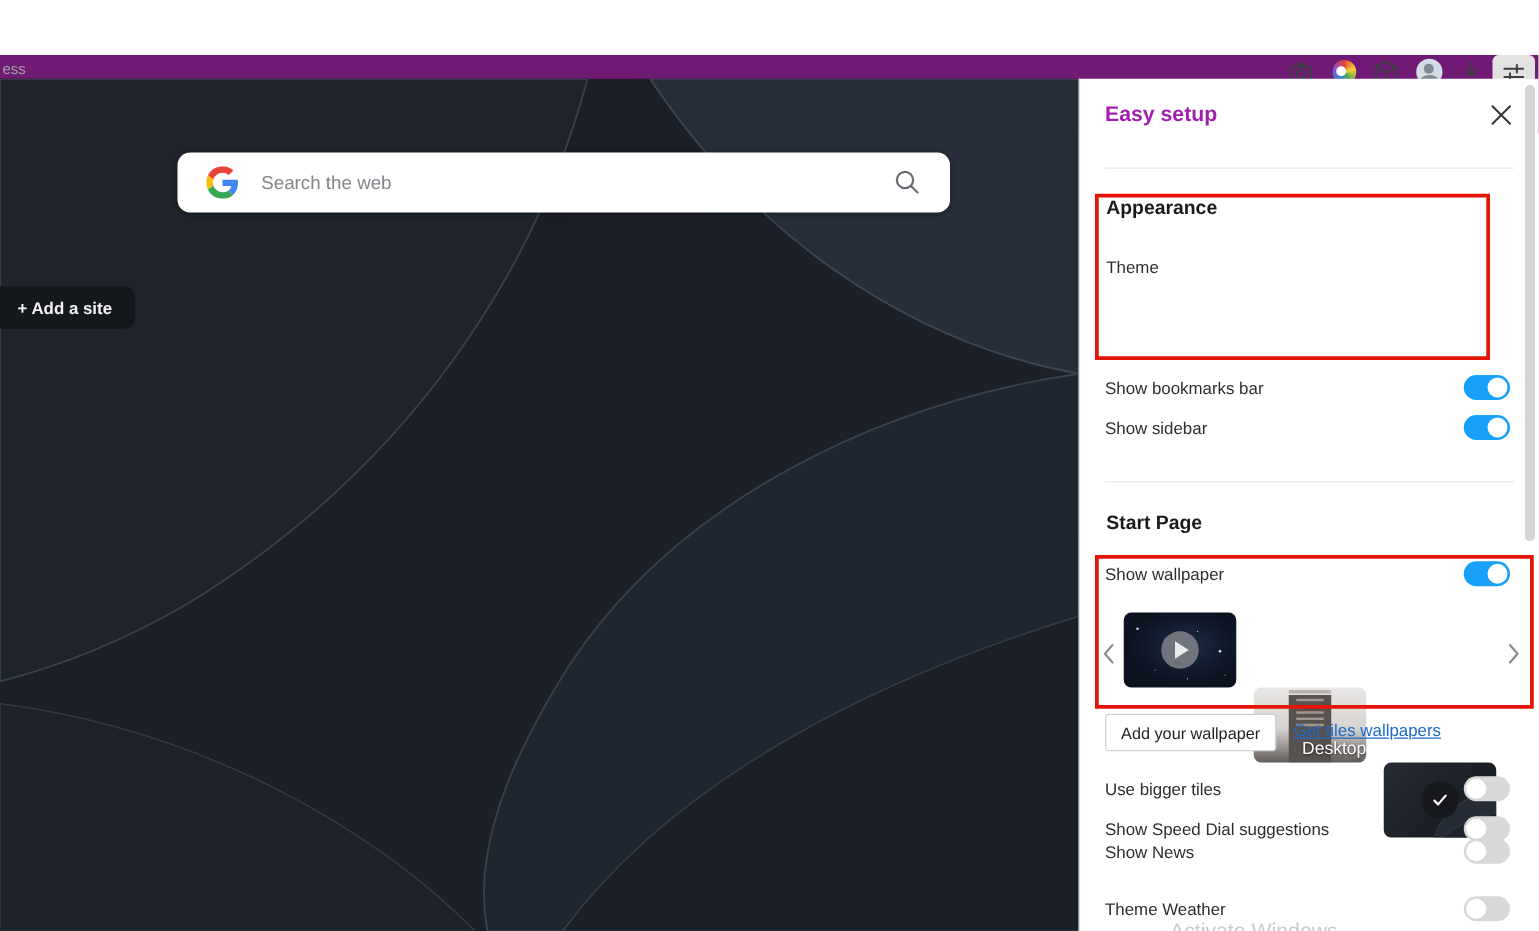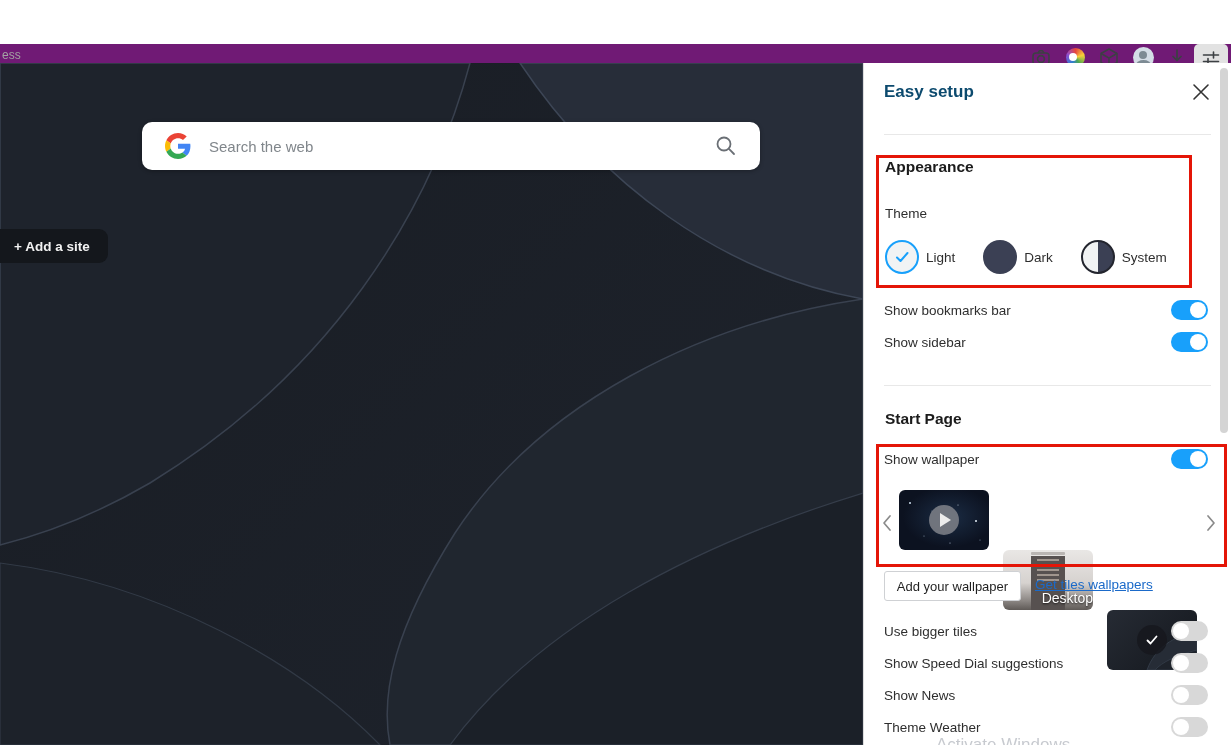--- a/index.html
+++ b/index.html
@@ -28,21 +28,21 @@
   .searchbar .glogo { margin-left:23px; width:26px; height:26px; flex:0 0 auto; }
   .searchbar input { border:none; outline:none; flex:1; margin-left:18px; font-size:15px; color:#202124; font-family:inherit; background:transparent; }
   .searchbar input::placeholder { color:#80868b; }
   .searchbar .mag { margin-right:22px; flex:0 0 auto; cursor:pointer; }
 
   .add-site { position:absolute; left:-8px; top:166px; height:34px; padding:0 18px 0 22px; background:#14171c; border-radius:9px;
      color:#f2f2f2; font-size:13.5px; font-weight:bold; display:flex; align-items:center; cursor:pointer; }
 
   
   .panel { position:absolute; left:863px; top:63px; width:368px; height:682px; background:#fff; border-left:1px solid #ddd; }
-  .panel-title { position:absolute; left:20px; top:19px; font-size:17px; font-weight:bold; color:#0c4a6e; }
+  .panel-title { position:absolute; left:20px; top:19px; font-size:17px; font-weight:bold; color:#a21caf; }
   .close-btn { position:absolute; left:328px; top:20px; width:18px; height:18px; cursor:pointer; }
   .divider { position:absolute; left:20px; right:20px; height:1px; background:#e8e8e8; }
 
   .sec-heading { position:absolute; font-size:15.5px; font-weight:bold; color:#1b1b1b; }
   .lbl { font-size:13.5px; color:#2e2e2e; }
 
   .hl-rect { position:absolute; border:3px solid #e41507; z-index:50; pointer-events:none; }
 
   .theme-row { position:absolute; left:21px; top:176px; height:36px; display:flex; align-items:center; }
   .theme-opt { display:flex; align-items:center; cursor:pointer; }
@@ -160,38 +160,20 @@
   <div class="panel">
     <div class="panel-title">Easy setup</div>
     <svg class="close-btn" viewBox="0 0 18 18">
       <path d="M2 2 L16 16 M16 2 L2 16" stroke="#333" stroke-width="1.6" stroke-linecap="round"></path>
     </svg>
     <div class="divider" style="top:71px"></div>
 
     <div class="sec-heading" style="left:21px; top:95px">Appearance</div>
     <div class="lbl" style="position:absolute; left:21px; top:143px">Theme</div>
 
-    <div class="theme-row">
-      <div class="theme-opt">
-        <div class="tcircle light">
-          <svg width="18" height="18" viewBox="0 0 18 18">
-            <path d="M4 9.5 L7.5 13 L14.5 5" fill="none" stroke="#18a0fb" stroke-width="2" stroke-linecap="round" stroke-linejoin="round"></path>
-          </svg>
-        </div>
-        <span class="lbl">Light</span>
-      </div>
-      <div class="theme-opt" style="margin-left:28px">
-        <div class="tcircle dark"></div>
-        <span class="lbl">Dark</span>
-      </div>
-      <div class="theme-opt" style="margin-left:28px">
-        <div class="tcircle system"></div>
-        <span class="lbl">System</span>
-      </div>
-    </div>
 
     <div class="toggle-row" style="top:237px">
       <span class="lbl">Show bookmarks bar</span>
       <div class="toggle on">
           <div class="knob"></div>
         </div>
     </div>
     <div class="toggle-row" style="top:269px">
       <span class="lbl">Show sidebar</span>
       <div class="toggle on">
@@ -257,21 +239,21 @@
       <div class="toggle">
           <div class="knob"></div>
         </div>
     </div>
     <div class="toggle-row" style="top:590px">
       <span class="lbl">Show Speed Dial suggestions</span>
       <div class="toggle">
           <div class="knob"></div>
         </div>
     </div>
-    <div class="toggle-row" style="top:622px">
+    <div class="toggle-row" style="top:608px">
       <span class="lbl">Show News</span>
       <div class="toggle">
           <div class="knob"></div>
         </div>
     </div>
     <div class="toggle-row" style="top:654px">
       <span class="lbl">Theme Weather</span>
       <div class="toggle">
           <div class="knob"></div>
         </div>

